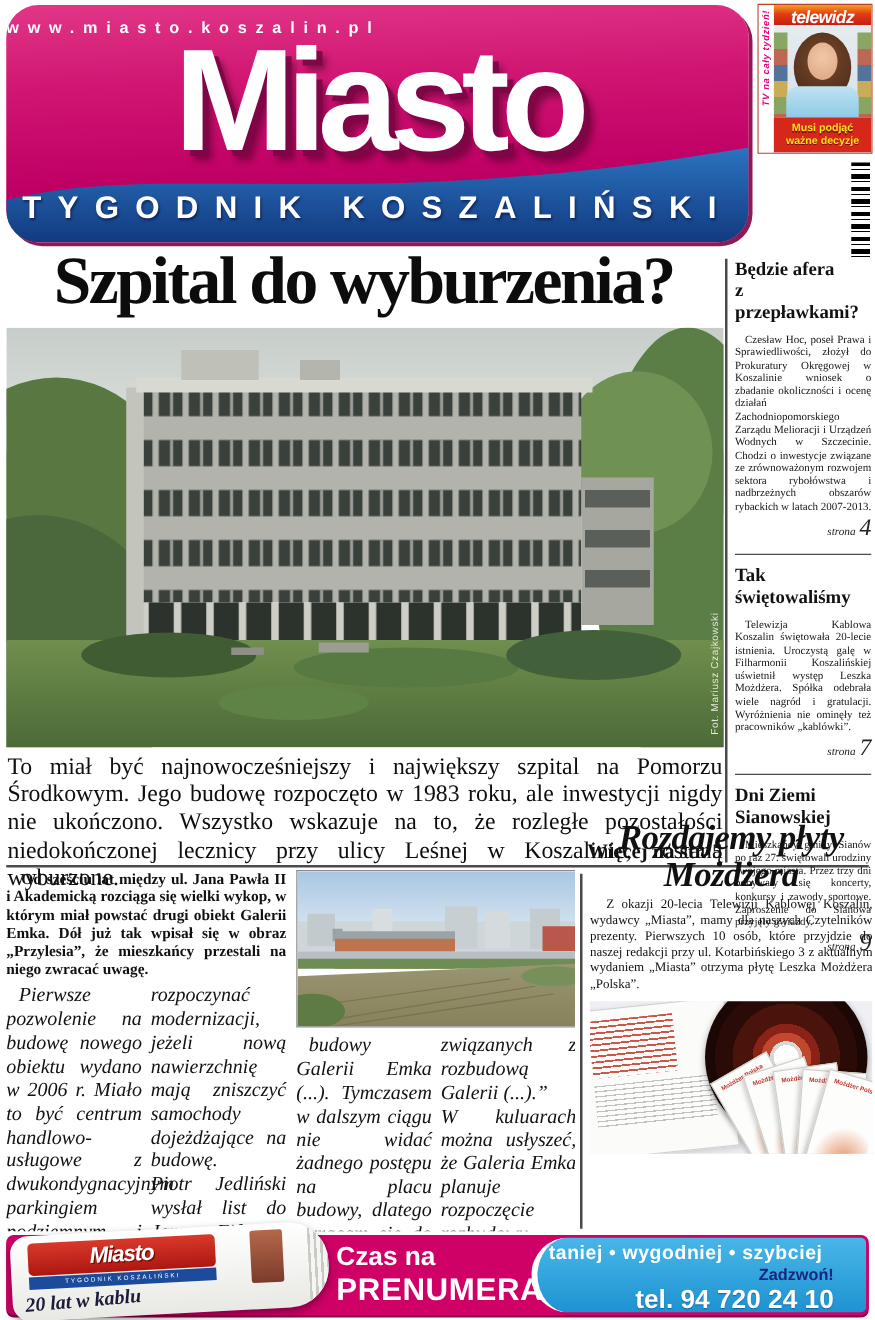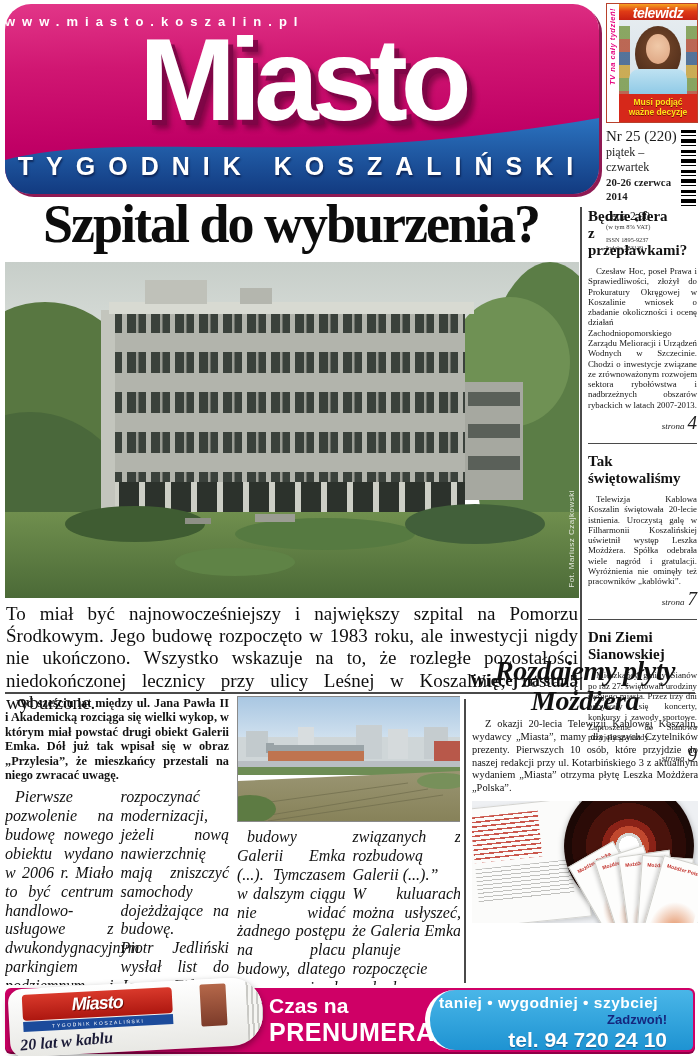--- a/index.html
+++ b/index.html
@@ -181,29 +181,20 @@
       <div class="tv-thumbs-l"></div>
       <div class="tv-thumbs-r"></div>
       <div class="tv-hair"></div>
       <div class="tv-face"></div>
       <div class="tv-jacket"></div>
       <div class="tv-banner">Musi podjąć
 ważne decyzje</div>
     </div>
   </aside>
 
-  <section class="issue">
-    <div class="nr">Nr 25 (220)</div>
-    <div class="days">piątek – czwartek</div>
-    <div class="date">20-26 czerwca 2014</div>
-    <div class="price">cena 2,90</div>
-    <div class="vat">(w tym 8% VAT)</div>
-    <div class="issn">ISSN 1895-9237</div>
-    <div class="idx">Indeks 283139</div>
-  </section>
   <div class="barcode"></div>
 
   <h1 class="headline-main">Szpital do wyburzenia?</h1>
 
   <figure class="photo-main">
     <svg width="574" height="336" viewBox="0 0 574 336">
       <defs>
         <linearGradient id="gsky" x1="0" y1="0" x2="0" y2="1">
           <stop offset="0" stop-color="#c7cec9"></stop>
             <stop offset="1" stop-color="#e4e8e4"></stop>

